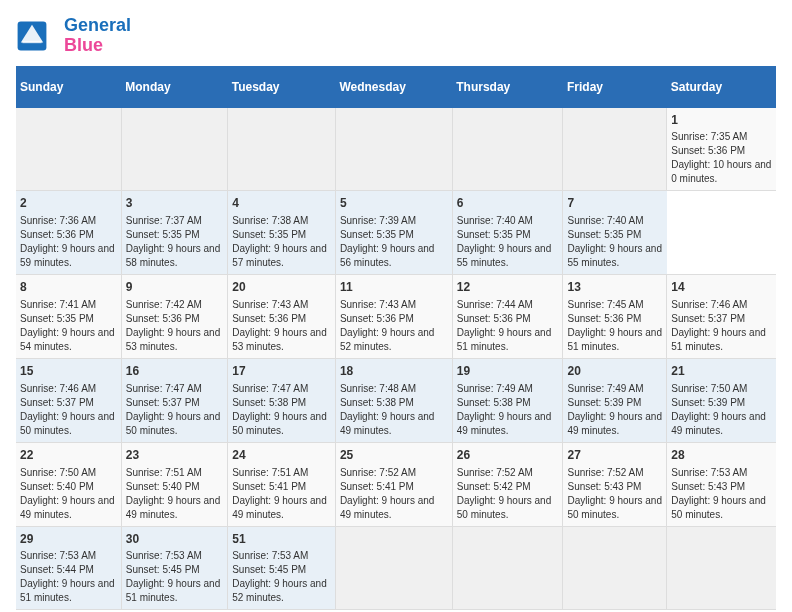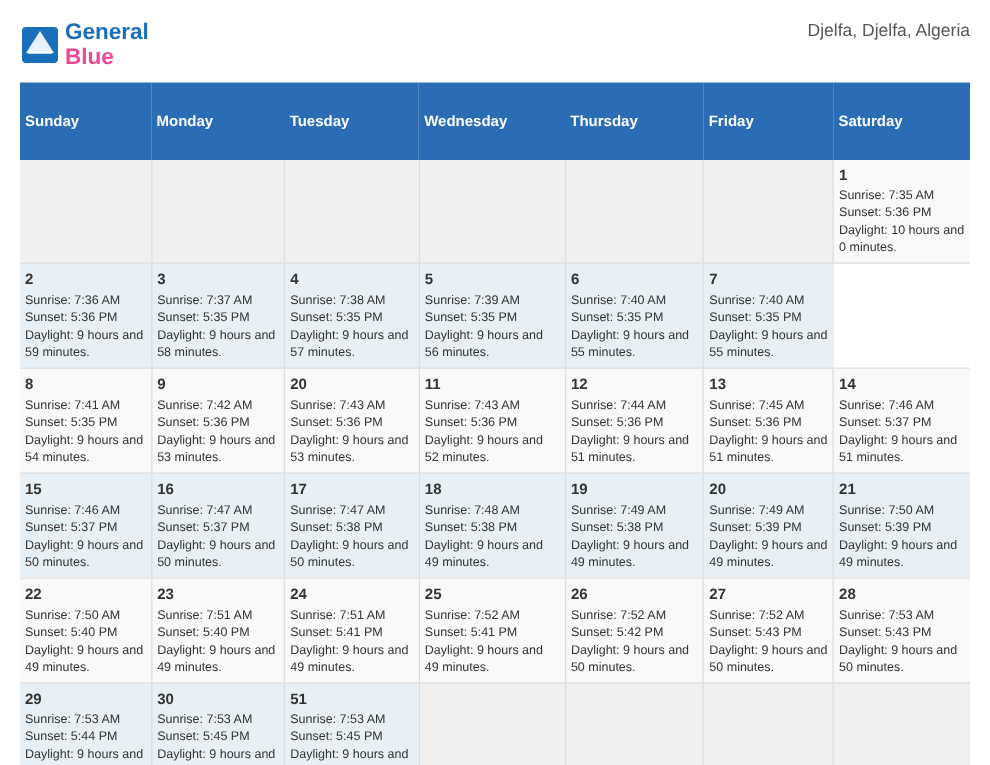--- a/index.html
+++ b/index.html
@@ -12,21 +12,21 @@
     }
     .header-area {
       display: flex;
       justify-content: space-between;
       align-items: flex-start;
       margin-bottom: 10px;
     }
     .logo {
       display: flex;
       align-items: center;
-      gap: 4px;
+      gap: 16px;
     }
     .logo-text {
       font-size: 18px;
       font-weight: bold;
       color: #333;
       line-height: 1.1;
     }
     .logo-text span {
       color: #ec4899;
     }
@@ -49,21 +49,21 @@
     table {
       width: 100%;
       border-collapse: collapse;
       font-size: 10.5px;
     }
     thead tr {
       background-color: #2a6db5;
       color: #fff;
     }
     thead th {
-      padding: 24px 4px;
+      padding: 14px 4px;
       text-align: left;
       font-size: 12px;
       font-weight: bold;
     }
     tbody tr {
       border-bottom: 1px solid #ddd;
     }
     tbody tr:nth-child(odd) {
       background-color: #f9f9f9;
     }
@@ -96,21 +96,20 @@
       <rect x="2" y="2" width="36" height="36" rx="4" fill="#1a6fbb"></rect>
       <polygon points="20,6 34,28 6,28" fill="white" opacity="0.9"></polygon>
       <rect x="8" y="26" width="24" height="3" fill="white" opacity="0.7"></rect>
     </svg>
     <div class="logo-text">
       <span style="color:#1a6fbb">General</span><br>
       <span>Blue</span>
     </div>
   </div>
   <div class="title-area">
-    <div class="subtitle">Djelfa, Djelfa, Algeria</div>
   </div>
 </div>
 
 <table>
   <thead>
     <tr>
     <th>Sunday</th>
         <th>Monday</th>
         <th>Tuesday</th>
         <th>Wednesday</th>

